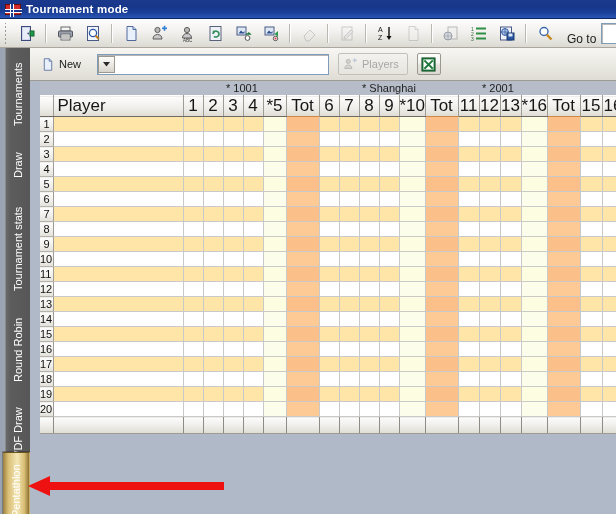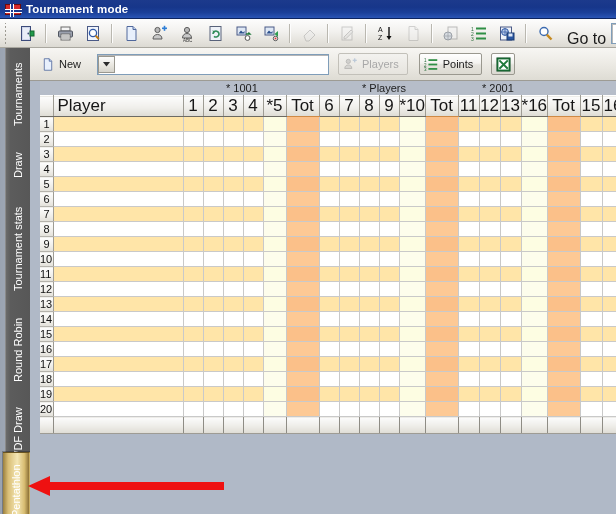--- a/index.html
+++ b/index.html
@@ -32,21 +32,21 @@
     border-bottom:1px solid #a9a79f;
     display:flex;align-items:center;box-sizing:border-box;
   }
   .grip{width:7px;height:21px;margin:0 3px 0 3px;flex:none;
         background-image:radial-gradient(circle,#9d9b93 40%,transparent 41%);
         background-size:3px 4px;background-position:1px 2px;background-repeat:repeat-y;}
   .tbtn{width:26px;height:24px;display:flex;align-items:center;justify-content:center;flex:none;
         border:1px solid transparent;border-radius:2px;position:relative;}
   .tsep{width:1px;height:19px;background:#bab8b0;border-right:1px solid #fdfdfd;
         margin:0 4px;flex:none;}
-  .goto-label{font-size:16px;color:#1b1b1b;margin:11px 5px 0 8px;flex:none;}
+  .goto-label{font-size:12px;color:#1b1b1b;margin:11px 5px 0 8px;flex:none;}
   .goto-input{width:88px;height:17px;background:#fff;border:1px solid #7f9db9;
               box-shadow:inset 1px 1px 0 #b8b8b8;flex:none;}
 
   
   .tabstrip{
     position:absolute;left:0;top:48px;width:30px;height:466px;
     background:linear-gradient(90deg,#9aa3b1 0%,#a9b2bf 100%);
   }
   .tabcol{
     position:absolute;left:5px;top:0;width:25px;height:466px;
@@ -369,31 +369,20 @@
       <div class="btn disabled" style="margin-left:9px;">
         <svg class="ic" width="15" height="15" viewBox="0 0 17 17" opacity=".45">
           <circle cx="6" cy="5" r="2.4" fill="#aeaeae" stroke="#7a7a7a"></circle>
           <path d="M2 13c0-2.6 1.8-4 4-4s4 1.4 4 4z" fill="#bdbdbd" stroke="#7a7a7a"></path>
           <rect x="11" y="3" width="4.6" height="1.5" fill="#7f9ec4"></rect>
           <rect x="12.5" y="1.5" width="1.5" height="4.6" fill="#7f9ec4"></rect>
         </svg>
         <span>Players</span>
       </div>
 
-      <div class="btn" style="margin-left:11px;">
-        <svg class="ic" width="15" height="15" viewBox="0 0 17 17">
-          <text x="0" y="6" font-size="5.2" fill="#2a6c3a" font-family="sans-serif">1</text>
-          <text x="0" y="11" font-size="5.2" fill="#2a6c3a" font-family="sans-serif">2</text>
-          <text x="0" y="16" font-size="5.2" fill="#2a6c3a" font-family="sans-serif">3</text>
-          <rect x="5" y="2.5" width="10" height="2" fill="#2f8f45"></rect>
-          <rect x="5" y="7.5" width="10" height="2" fill="#2f8f45"></rect>
-          <rect x="5" y="12.5" width="10" height="2" fill="#2f8f45"></rect>
-        </svg>
-        <span>Points</span>
-      </div>
 
       <div class="iconbtn" style="margin-left:9px;">
         <svg class="ic" width="15" height="15" viewBox="0 0 16 16">
           <rect x="1" y="1" width="14" height="14" fill="#1f7a3c" stroke="#0f4f26"></rect>
           <rect x="2.6" y="2.6" width="10.8" height="10.8" fill="#ffffff"></rect>
           <path d="M3.6 3.6l9 9M12.6 3.6l-9 9" stroke="#1f7a3c" stroke-width="2.1"></path>
         </svg>
       </div>
     </div>
 
@@ -422,21 +411,21 @@
           <col style="width:22px">
             <col style="width:22px">
         </colgroup>
 
         <tbody>
             <tr class="grouprow">
           <td class="gempty" colspan="2"></td>
           <td class="gempty" colspan="2"></td>
           <td colspan="4">* 1001</td>
           <td class="gempty" colspan="2"></td>
-          <td colspan="4">* Players</td>
+          <td colspan="4">* Shanghai</td>
           <td class="gempty"></td>
           <td colspan="3">* 2001</td>
           <td class="gempty" colspan="3"></td>
         </tr>
 
         <tr class="headrow">
           <td class="hcorner"></td>
           <td class="hplayer">Player</td>
           <td>1</td>
           <td>2</td>

